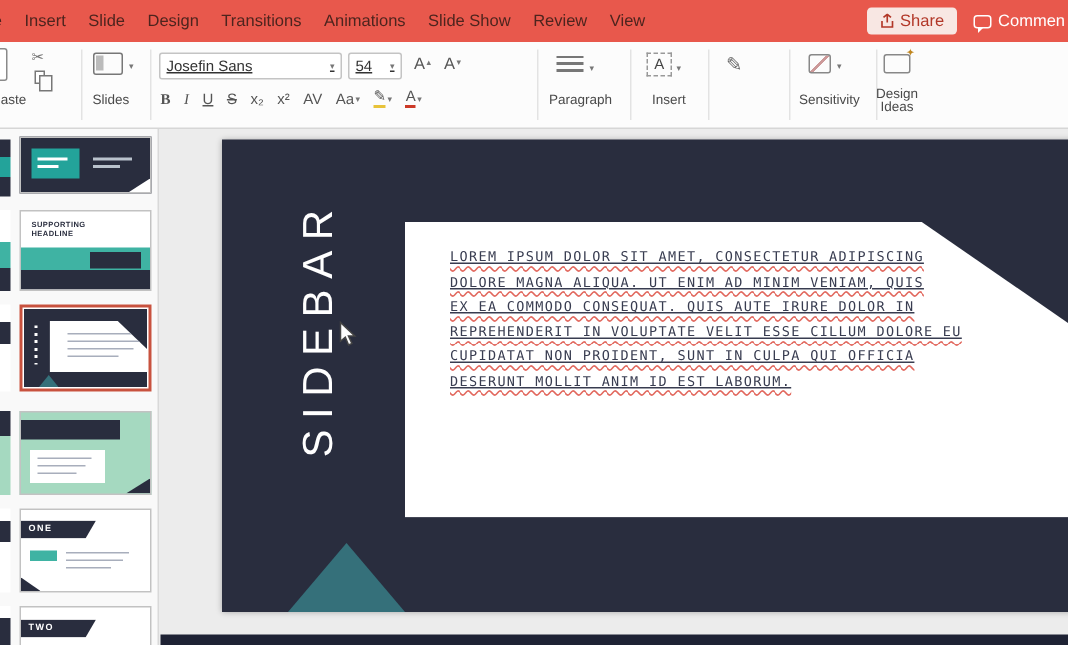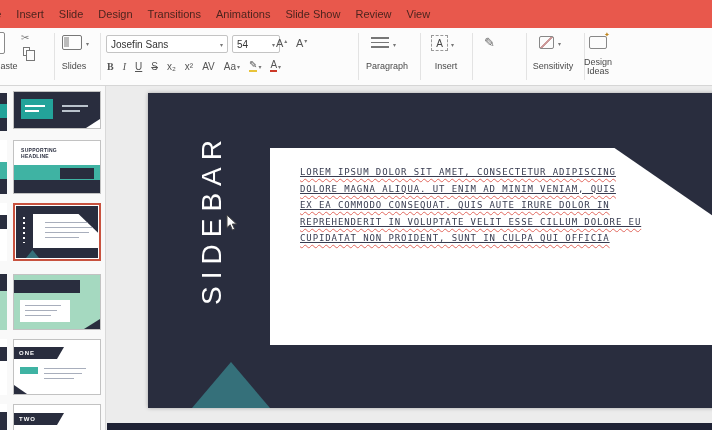--- a/index.html
+++ b/index.html
@@ -32,23 +32,23 @@
   .clipboard:before { content:""; position:absolute; left:4px; top:-3px; width:7px; height:4px; background:#8a8a8a; border-radius:1px; }
   .cut-icon { position:absolute; left:21px; top:4px; font-size:10px; color:#777; }
   .copy-icon { position:absolute; left:23px; top:19px; width:7px; height:9px; border:1px solid #777; background:#fff; }
   .copy-icon:after { content:""; position:absolute; left:2px; top:2px; width:7px; height:9px; border:1px solid #777; background:#FCFCFC; }
 
   .slides-icon { position:absolute; left:62px; top:7px; width:20px; height:15px; border:1.5px solid #777; border-radius:2px; }
   .slides-icon:before { content:""; position:absolute; left:1px; top:1px; width:5px; height:10px; background:#bbb; }
   .slides-car { position:absolute; left:86px; top:12px; }
 
   .combo { position:absolute; height:18px; border:1px solid #C4C4C4; border-radius:2px; background:#fff;
-           font-size:10px; color:#333; display:flex; align-items:center; justify-content:space-between; padding:0 4px; }
+           font-size:10px; color:#333; display:flex; align-items:center; justify-content:space-between; padding:0 4px;text-decoration:underline; }
   #fontName { left:106px; top:7px; width:122px; }
-  #fontSize { left:232px; top:7px; width:48px; }
+  #fontSize { left:232px; top:7px; width:36px; }
   .szbtn { position:absolute; top:9px; font-size:11px; color:#555; display:flex; align-items:flex-start; gap:1px; }
 
   .fmtrow { position:absolute; left:107px; top:32px; display:flex; align-items:center; gap:9px;
             font-size:10px; color:#555; }
   .fmt { display:inline-flex; align-items:center; gap:1px; }
   .fmt.b  { font-weight:bold; font-family:"Liberation Serif", serif; }
   .fmt.i  { font-style:italic; font-family:"Liberation Serif", serif; }
   .fmt.u  { text-decoration:underline; }
   .fmt.st { text-decoration:line-through; }
   .penwrap { border-bottom:2px solid #E8C33A; line-height:10px; }
@@ -145,20 +145,32 @@
     <div class="tabs">
       <span class="tab">Home</span>
       <span class="tab">Insert</span>
       <span class="tab">Slide</span>
       <span class="tab">Design</span>
       <span class="tab">Transitions</span>
       <span class="tab">Animations</span>
       <span class="tab">Slide Show</span>
       <span class="tab">Review</span>
       <span class="tab">View</span>
+    </div>
+    <div class="tb-right">
+      <button class="share-btn">
+        <svg width="9" height="10" viewBox="0 0 9 10">
+          <path d="M4.5 0.5 L4.5 6 M2 2.6 L4.5 0.5 L7 2.6 M1 5 L1 9 L8 9 L8 5" stroke="#B23728" stroke-width="1.1" fill="none"></path>
+        </svg>
+        <span>Share</span>
+      </button>
+      <div class="comments">
+        <span class="bubble"></span>
+        <span>Commen</span>
+      </div>
     </div>
   </div>
 
   <div class="ribbon">
 
     <div class="clipboard"></div>
     <span class="glabel" style="left:-6px;width:30px;">aste</span>
     <span class="cut-icon">✂</span>
     <span class="copy-icon"></span>
     <div class="rdiv" style="left:54px;"></div>
@@ -305,20 +317,21 @@
     <div class="canvas">
       <div class="slide">
         <div class="vtitle">SIDEBAR</div>
         <div class="textbox">
           <div class="bodytext">
             <div>LOREM IPSUM DOLOR SIT AMET, CONSECTETUR ADIPISCING</div>
             <div>DOLORE MAGNA ALIQUA. UT ENIM AD MINIM VENIAM, QUIS</div>
             <div>EX EA COMMODO CONSEQUAT. QUIS AUTE IRURE DOLOR IN</div>
             <div>REPREHENDERIT IN VOLUPTATE VELIT ESSE CILLUM DOLORE EU</div>
             <div>CUPIDATAT NON PROIDENT, SUNT IN CULPA QUI OFFICIA</div>
+            <div>DESERUNT MOLLIT ANIM ID EST LABORUM.</div>
           </div>
         </div>
         <div class="teal-tri"></div>
       </div>
 
       <svg class="cursor" width="13" height="18" viewBox="0 0 13 18">
         <path d="M1,1 L1,13.5 L4.2,10.8 L6.4,16 L8.6,15 L6.3,10 L10.5,10 Z" fill="#fdfdfd" stroke="#444" stroke-width="1"></path>
       </svg>
     </div>
   </div>

